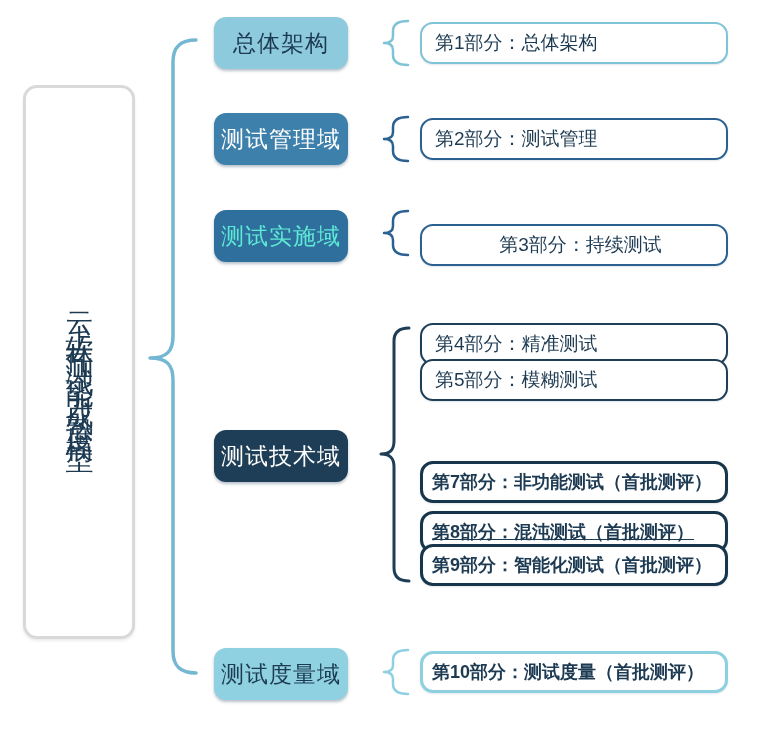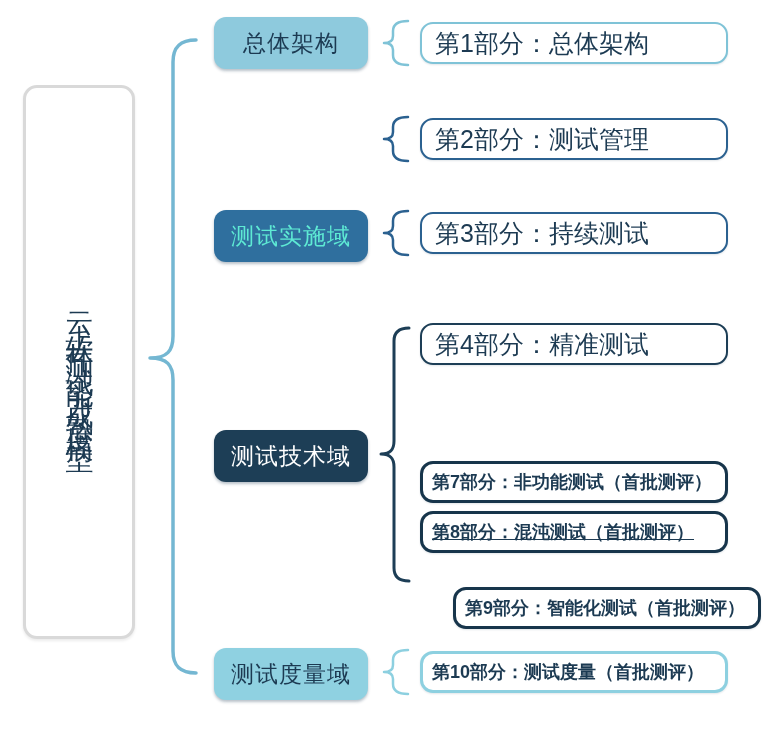--- a/index.html
+++ b/index.html
@@ -14,47 +14,47 @@
     display:flex;align-items:center;justify-content:center;background:#fff;
     box-shadow:0 2px 3px rgba(0,0,0,.08);
   }
   .title-text{
     writing-mode:vertical-lr;text-orientation:upright;
     font-size:28px;letter-spacing:11px;color:var(--text_dark);font-weight:400;
     white-space:nowrap;
   }
   
   .cat{
-    position:absolute;left:214px;width:154px;height:52px;border-radius:12px;
+    position:absolute;left:214px;width:134px;height:52px;border-radius:12px;
     display:flex;align-items:center;justify-content:center;
     font-size:23px;letter-spacing:1px;font-weight:500;
     box-shadow:0 2px 3px rgba(20,50,75,.30);
   }
   .cat1{top:17px;background:var(--cat_light);color:var(--text_dark);}
   .cat2{top:113px;background:var(--cat_medium);color:#ffffff;}
   .cat3{top:210px;background:var(--cat_deep);color:#5eead4;}
   .cat4{top:430px;background:var(--cat_navy);color:#ffffff;}
   .cat5{top:648px;background:var(--cat_light2);color:var(--text_dark);}
   
   .item{
     position:absolute;left:420px;width:308px;height:42px;border-radius:13px;
     background:#ffffff;display:flex;align-items:center;
-    font-size:25px;color:var(--text_dark);padding-left:13px;box-sizing:border-box;
+    font-size:19px;color:var(--text_dark);padding-left:13px;box-sizing:border-box;
     white-space:nowrap;box-shadow:0 1px 2px rgba(20,50,75,.12);
   }
   .item.bold{font-weight:700;font-size:18px;padding-left:9px;}
   .i1{top:22px;border:2px solid var(--border_light);}
   .i2{top:118px;border:2px solid var(--border_blue);}
-  .i3{top:212px;border:2px solid var(--border_blue);}
+  .i3{top:224px;border:2px solid var(--border_blue);justify-content:center;}
   .i4{top:323px;border:2.5px solid var(--border_navy);}
   .i5{top:359px;border:2.5px solid var(--border_navy);}
   .i6{top:411px;border:3px solid var(--border_navy_bold);}
   .i7{top:461px;border:3px solid var(--border_navy_bold);}
   .i8{top:511px;border:3px solid var(--border_navy_bold);text-decoration:underline;}
-  .i9{top:587px;border:3px solid var(--border_navy_bold);margin-left:33px;}
+  .i9{top:544px;border:3px solid var(--border_navy_bold);}
   .i10{top:651px;border:3px solid var(--border_light_bold);}
   
   .overlay{position:absolute;left:0;top:0;width:763px;height:737px;pointer-events:none;}
   .overlay path{fill:none;stroke-linecap:round;stroke-linejoin:round;}
   .s-main{stroke:var(--brace_light);stroke-width:3.5px;}
   .s-light{stroke:var(--border_light);stroke-width:2.5px;}
   .s-light-b{stroke:var(--border_light_bold);stroke-width:2.5px;}
   .s-blue{stroke:var(--brace_blue);stroke-width:2.5px;}
   .s-navy{stroke:var(--brace_navy);stroke-width:3px;}
 </style>
@@ -72,20 +72,23 @@
     <path class="s-light" d="M408 21 C397 21 393 25 393 31 L393 36 C393 41 390 43 384 43 C390 43 393 45 393 50 L393 55 C393 61 397 65 408 65"></path>
     <path class="s-blue" d="M408 117 C397 117 393 121 393 127 L393 132 C393 137 390 139 384 139 C390 139 393 141 393 146 L393 151 C393 157 397 161 408 161"></path>
     <path class="s-blue" d="M408 211 C397 211 393 215 393 221 L393 226 C393 231 390 233 384 233 C390 233 393 235 393 240 L393 245 C393 251 397 255 408 255"></path>
     <path class="s-navy" d="M409 328 C398 328 394 333 394 341 L394 441 C394 449 391 454 381 454 C391 454 394 459 394 467 L394 568 C394 576 398 581 409 581"></path>
     <path class="s-light-b" d="M408 650 C397 650 393 654 393 660 L393 665 C393 670 390 672 384 672 C390 672 393 674 393 679 L393 684 C393 690 397 694 408 694"></path>
   </svg>
 
   <div class="cat cat1">
     <span>总体架构</span>
   </div>
+  <div class="cat cat2">
+    <span>测试管理域</span>
+  </div>
   <div class="cat cat3">
     <span>测试实施域</span>
   </div>
   <div class="cat cat5">
     <span>测试度量域</span>
   </div>
   <div class="cat cat4">
     <span>测试技术域</span>
   </div>
 
@@ -94,20 +97,23 @@
   </div>
   <div class="item i2">
     <span>第2部分：测试管理</span>
   </div>
   <div class="item i3">
     <span>第3部分：持续测试</span>
   </div>
   <div class="item i4">
     <span>第4部分：精准测试</span>
   </div>
+  <div class="item i5">
+    <span>第5部分：模糊测试</span>
+  </div>
   <div class="item bold i7">
     <span>第7部分：非功能测试（首批测评）</span>
   </div>
   <div class="item bold i8">
     <span>第8部分：混沌测试（首批测评）</span>
   </div>
   <div class="item bold i9">
     <span>第9部分：智能化测试（首批测评）</span>
   </div>
   <div class="item bold i10">

